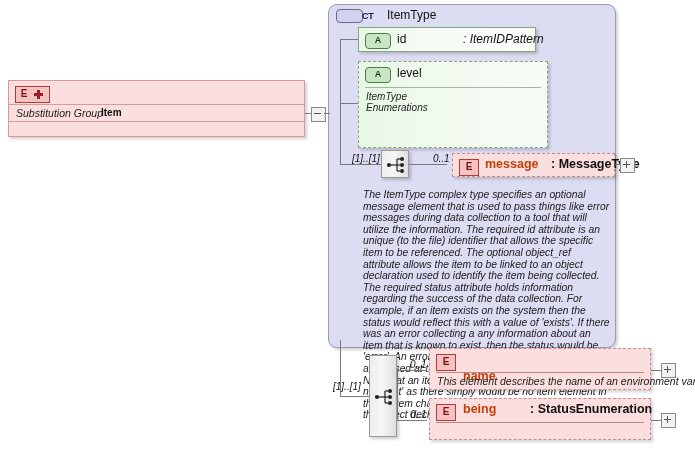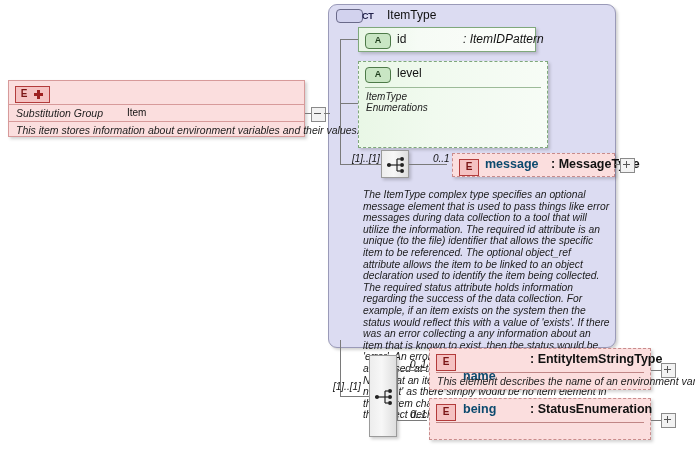--- a/index.html
+++ b/index.html
@@ -184,21 +184,21 @@
     content: ""; position: absolute; background: #9e1f1f;
   }
   .e-plusbadge .pb-cross::before { left: 0; top: 3px; width: 9px; height: 3px; }
   .e-plusbadge .pb-cross::after  { left: 3px; top: 0; width: 3px; height: 9px; }
 
   .e-name {
     position: absolute;
     top: 3px;
     font-size: 12.5px;
     font-weight: bold;
-    color: #0c4a6e;
+    color: #c2410c;
     white-space: nowrap;
     text-align: center;
   }
   .e-type {
     position: absolute;
     top: 3px;
     font-size: 12.5px;
     font-weight: bold;
     color: #111;
     white-space: nowrap;
@@ -234,21 +234,21 @@
     white-space: nowrap;
   }
   #root-sep-1 { position: absolute; left: 0; right: 0; top: 23px; height: 0; border-top: 1px solid #d79a9a; }
   #root-sep-2 { position: absolute; left: 0; right: 0; top: 40px; height: 0; border-top: 1px solid #d79a9a; }
   #root-subst-label {
     position: absolute; left: 7px; top: 26px;
     font-style: italic; font-size: 10.5px; color: #1d1d1d; white-space: nowrap;
   }
   #root-subst-value {
     position: absolute; left: 92px; top: 26px;
-    font-size: 10px; font-weight: normal; color: #111; white-space: nowrap; margin-left: 26px;
+    font-size: 10px; font-weight: bold; color: #111; white-space: nowrap;
   }
   #root-desc {
     position: absolute; left: 7px; top: 43px;
     font-style: italic; font-size: 10.5px; color: #1d1d1d; white-space: nowrap;
   }
 
   
   .expander {
     position: absolute;
     width: 13px; height: 13px;
@@ -344,21 +344,20 @@
 
   <div class="abs" id="root-elem">
     <span class="e-plusbadge">
       <span class="pb-letter">E</span>
       <span class="pb-cross"></span>
     </span>
     <span id="root-sep-1"></span>
     <span id="root-sep-2"></span>
     <span id="root-subst-label">Substitution Group</span>
     <span id="root-subst-value">Item</span>
-    <span id="root-desc">This item stores information about environment variables and their values.</span>
   </div>
 
   <div class="line-h" style="left:305px; top:113px; width:7px;"></div>
   <div class="expander" style="left:311px; top:107px;">
     <span class="bar-h"></span>
   </div>
   <div class="line-h" style="left:324px; top:113px; width:6px;"></div>
 
   <div class="line-v" style="left:340px; top:340px; height:56px;"></div>
   <div class="line-h" style="left:340px; top:396px; width:29px;"></div>
@@ -383,21 +382,20 @@
   <div class="line-v" style="left:397px; top:371px; height:50px;"></div>
   <div class="line-h" style="left:397px; top:370px; width:30px;"></div>
   <div class="line-h" style="left:397px; top:420px; width:30px;"></div>
 
   <div class="card" style="left:410px; top:359px;">0..1</div>
   <div class="card" style="left:410px; top:409px;">0..1</div>
 
   <div class="abs elem-box optional" style="left:429px; top:348px; width:222px; height:42px;">
     <span class="e-badge">E</span>
     <span class="e-name" style="left:33px;margin-top:17px;">name</span>
-    <span class="e-type" style="left:100px;">: EntityItemStringType</span>
     <span class="elem-sep" style="top:23px;"></span>
     <span class="elem-desc" style="left:7px; top:26px;">This element describes the name of an environment variable.</span>
   </div>
   <div class="expander" style="left:661px; top:363px;">
     <span class="bar-h"></span>
     <span class="bar-v"></span>
   </div>
   <div class="line-h" style="left:651px; top:370px; width:10px;"></div>
 
   <div class="abs elem-box optional" style="left:429px; top:398px; width:222px; height:42px;">

